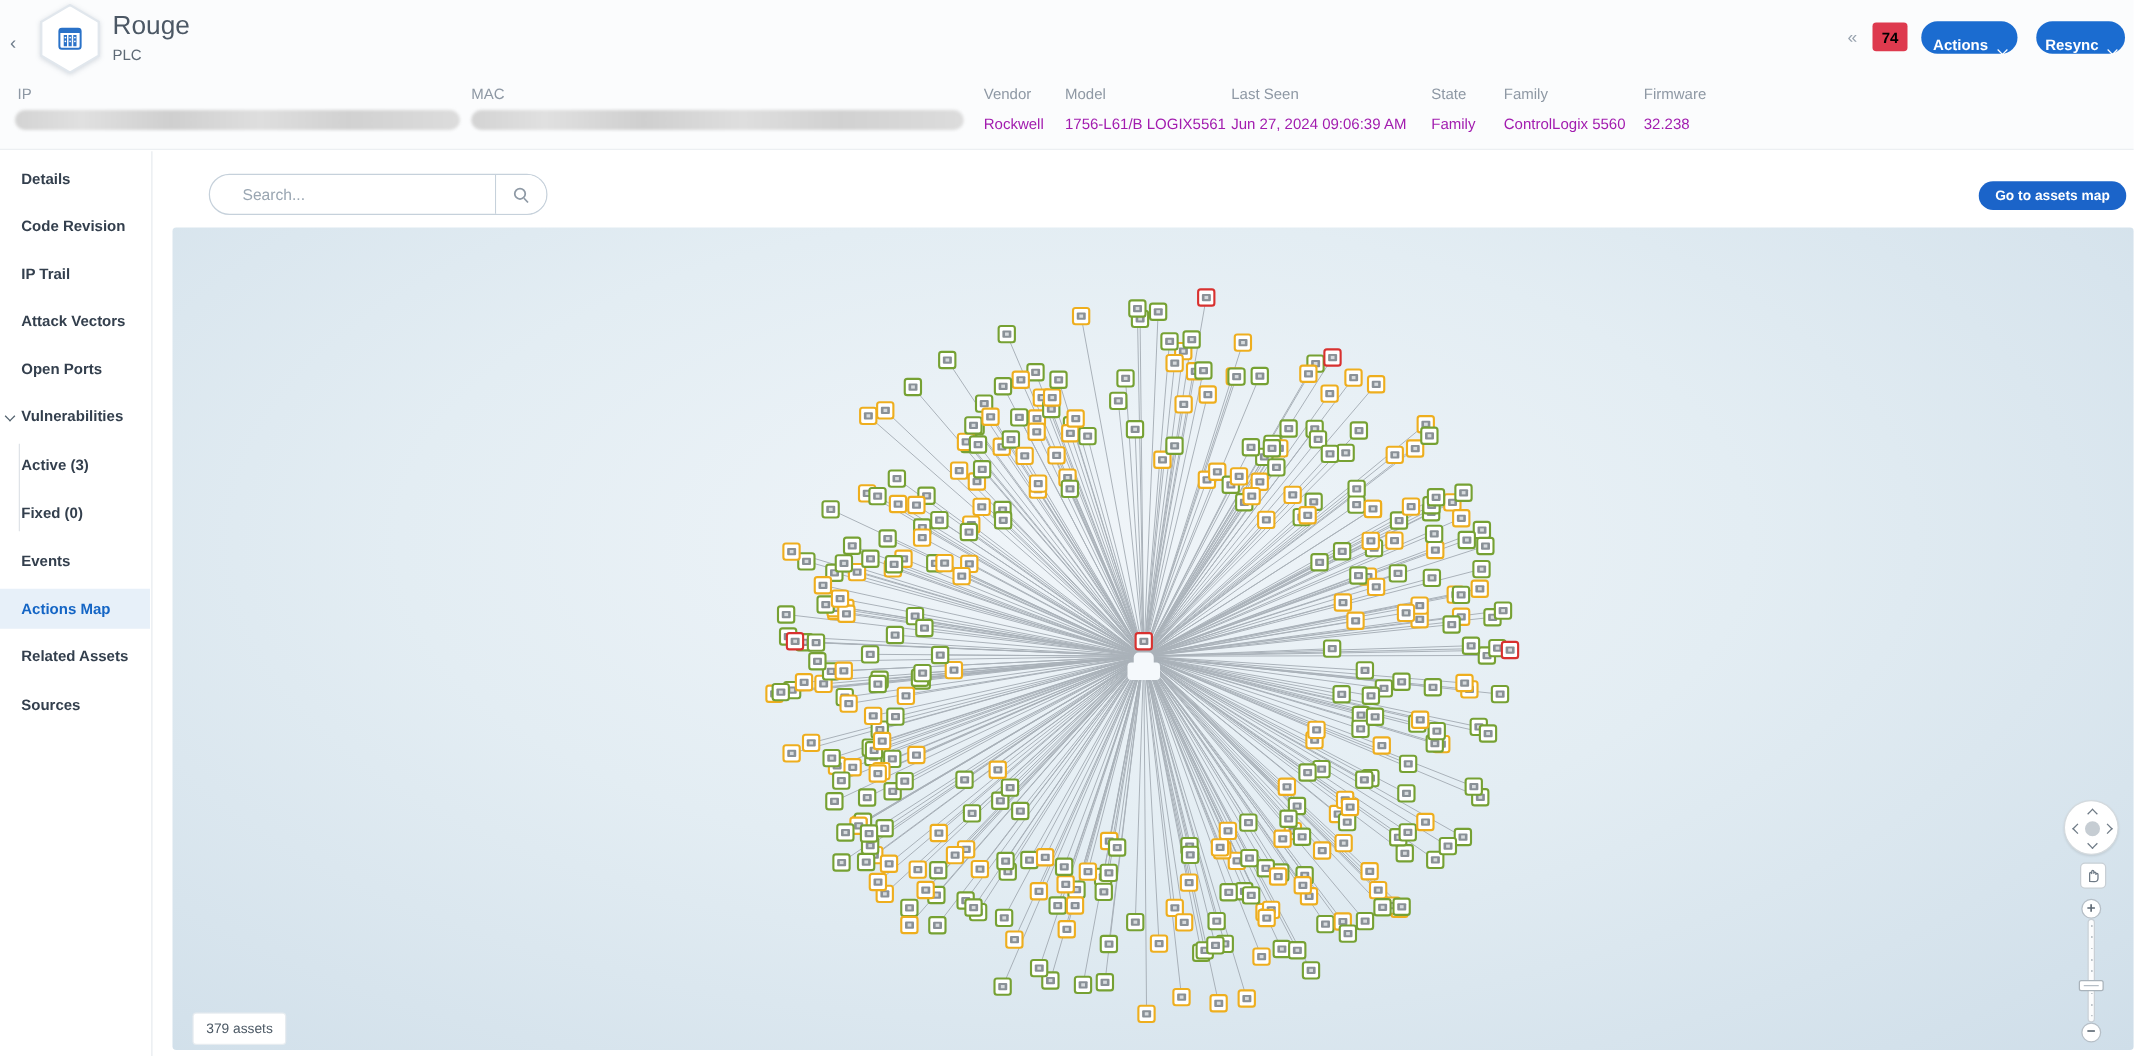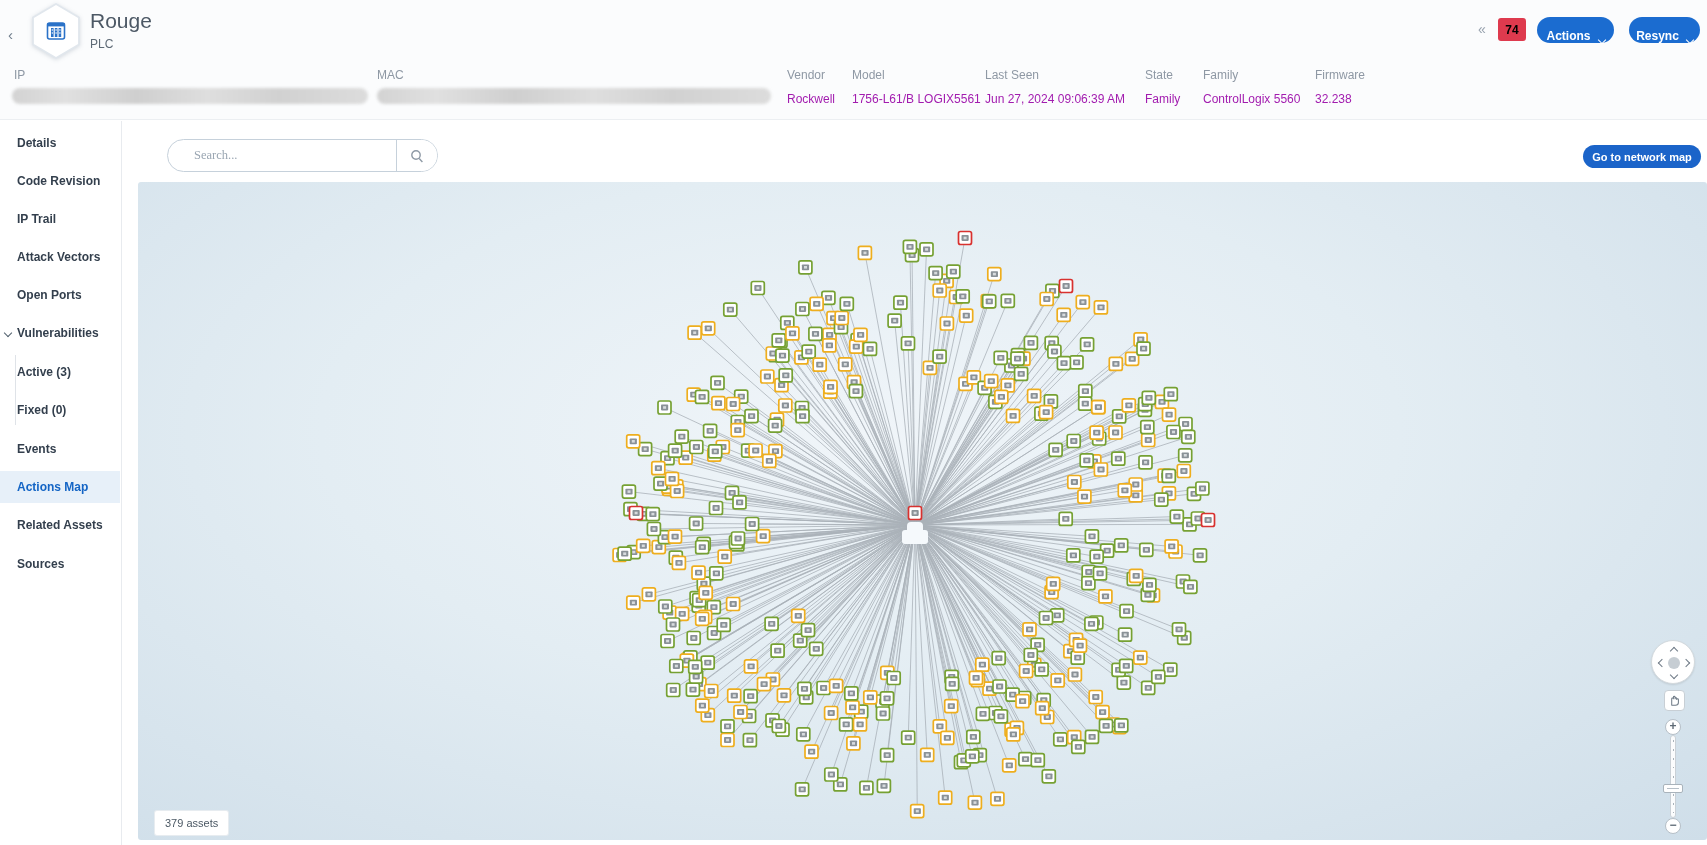--- a/index.html
+++ b/index.html
@@ -31,21 +31,21 @@
   
   #sidebar{position:absolute;left:0;top:121px;width:122px;height:724px;background:#fff;border-right:1px solid #e8ebef}
   .side-item{position:absolute;left:0;right:1px;height:24px;line-height:24px;padding-left:17px;font-size:12px;font-weight:600;color:#333f4d;cursor:pointer;white-space:nowrap}
   .side-item.sub{}
   .side-item.active{background:#e7f0f9;color:#1465c5;height:32px;line-height:32px}
   .vuln-chev{position:absolute;left:5px;top:9px;width:6px;height:6px;border-right:1.5px solid #51606d;border-bottom:1.5px solid #51606d;transform:rotate(45deg)}
   .sub-rule{position:absolute;left:15px;top:234px;width:1px;height:70px;background:#dfe3e8}
 
   
   #search-pill{position:absolute;left:167px;top:139px;width:271px;height:33px;border:1px solid #c6d1db;border-radius:17px;background:#fff;display:flex;align-items:center;overflow:hidden}
-  #search-input{flex:1;border:none;outline:none;padding-left:26px;font-size:12.5px;color:#5a6673;background:transparent;font-family:Liberation Serif, serif}
+  #search-input{flex:1;border:none;outline:none;padding-left:26px;font-size:12.5px;color:#5a6673;background:transparent;font-family:Liberation Sans, sans-serif}
   #search-input::placeholder{color:#9aa6b2}
   #search-divider{width:1px;height:33px;background:#c6d1db}
   #search-btn{width:40px;height:100%;display:flex;align-items:center;justify-content:center;background:#fff;border:none;cursor:pointer}
   #go-map-btn{position:absolute;left:1583px;top:145px;width:118px;height:23px;border-radius:12px;background:#1b64c9;color:#fff;font-size:11px;font-weight:bold;border:none;cursor:pointer}
 
   
   #map-canvas{position:absolute;left:138px;top:182px;width:1569px;height:658px;border-radius:3px;
     background:radial-gradient(ellipse at 46% 38%,#f0f5f9 0%,#e3edf3 45%,#cfdee9 100%)}
   #network-graph{position:absolute;left:0;top:0;width:100%;height:100%}
   #assets-chip{position:absolute;left:17px;top:629px;height:24px;line-height:24px;padding:0 10px;background:#fff;border-radius:2px;font-size:11px;color:#4b5864;box-shadow:0 0 0 1px #e7ecf0}
@@ -163,21 +163,21 @@
 <div id="search-pill">
   <input id="search-input" type="text" placeholder="Search..." style="">
   <div id="search-divider"></div>
   <button id="search-btn">
     <svg width="14" height="14" viewBox="0 0 14 14">
       <circle cx="6" cy="6" r="4.2" fill="none" stroke="#8e99a5" stroke-width="1.4"></circle>
       <line x1="9.2" y1="9.6" x2="12.4" y2="13" stroke="#8e99a5" stroke-width="1.4"></line>
     </svg>
   </button>
 </div>
-<button id="go-map-btn">Go to network map</button>
+<button id="go-map-btn">Go to assets map</button>
 
 <div id="map-canvas">
   <svg id="network-graph" viewBox="0 0 1569 658">
       <g stroke="#9fa7af" stroke-width="0.8" opacity="0.85">
         <line x1="777" y1="343" x2="851.5195241045064" y2="506.65429881139767"></line>
         <line x1="777" y1="343" x2="637.5680377127258" y2="173.20872760219376"></line>
         <line x1="777" y1="343" x2="538.2802787996798" y2="304.39268363156833"></line>
         <line x1="777" y1="343" x2="529.508676552553" y2="276.19598604894287"></line>
         <line x1="777" y1="343" x2="565.819898310421" y2="401.72161407905116"></line>
         <line x1="777" y1="343" x2="849.7886301958329" y2="119.05269304340632"></line>

